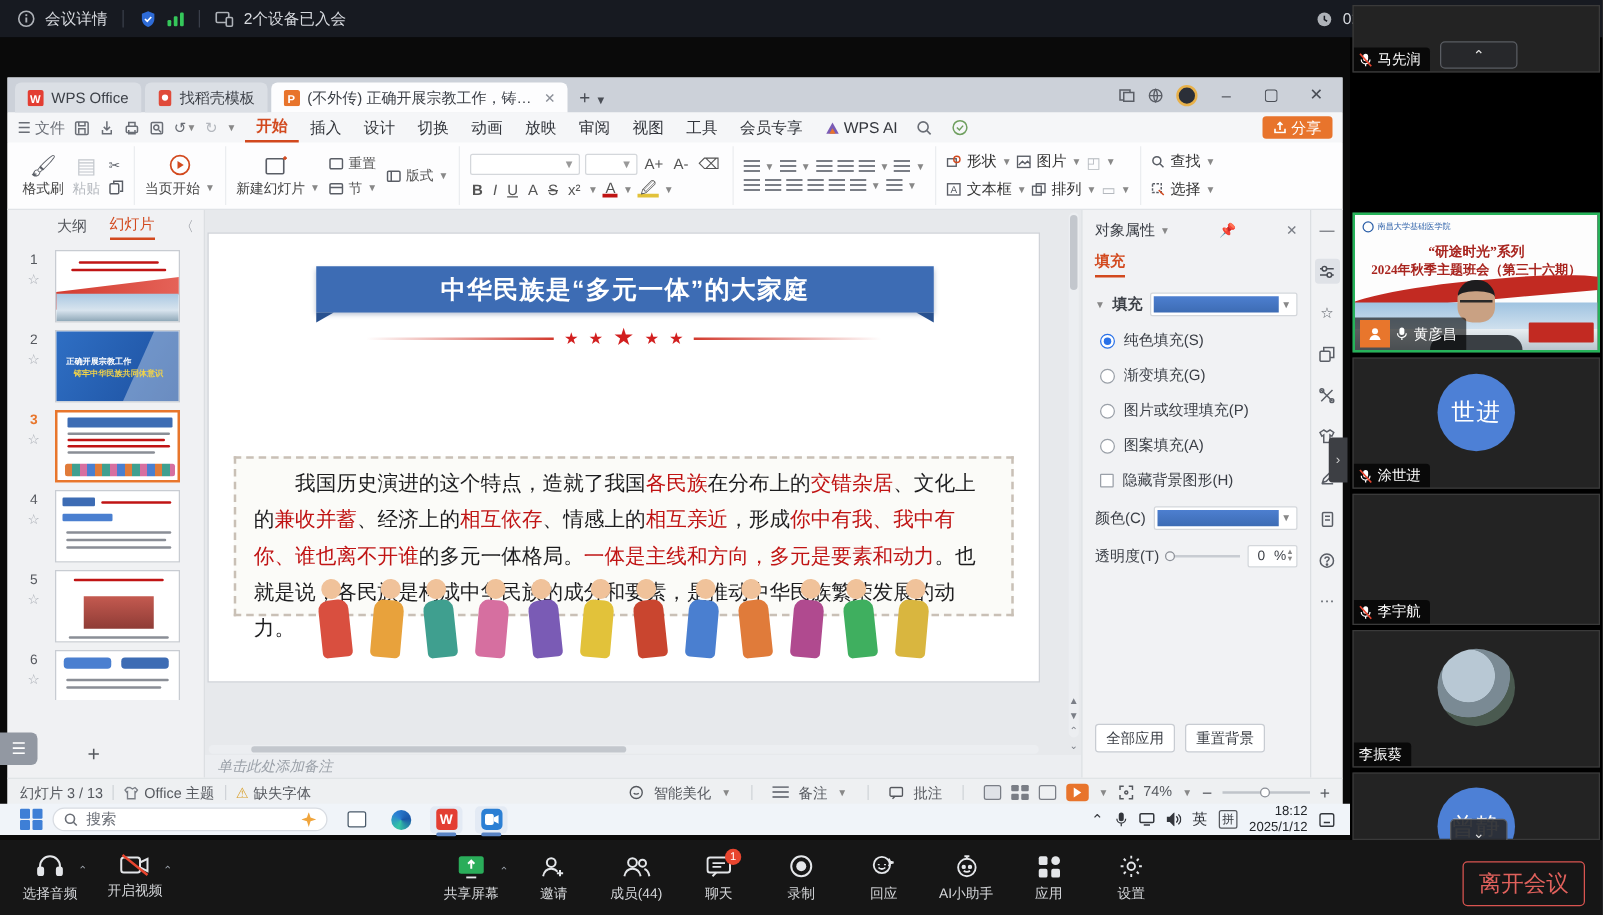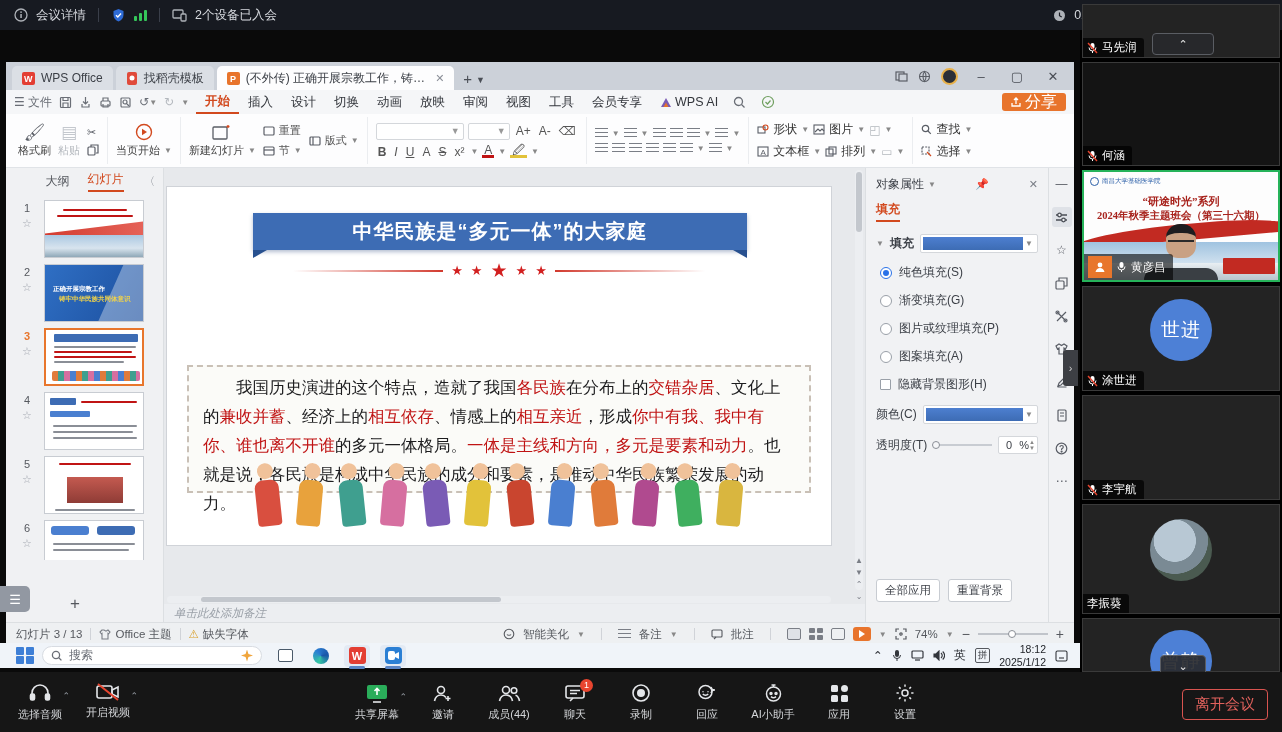--- a/index.html
+++ b/index.html
@@ -38,21 +38,21 @@
   #wps-caption .cg { color:#5a5e66; font-size:12px; }
   .win-btn { width:26px; text-align:center; color:#4a4e56; font-size:13px; }
   .avatar-dot { width:17px; height:17px; border-radius:50%; background:#2b2f38; border:2px solid #e8b14a; }
 
   
   #wps-menubar { height:24px; display:flex; align-items:center; padding:0 8px; background:#f5f6f8; }
   .qa { color:#6a6e76; font-size:12px; margin-right:7px; display:inline-flex; align-items:center; }
   .mtab { padding:0 9px; font-size:12.5px; color:#33363c; height:24px; display:flex; align-items:center; }
   .mtab.active { color:#d2491e; font-weight:bold; border-bottom:2.5px solid #d2491e; }
   #share-btn { margin-left:auto; background:#e8742c; color:#fff; border-radius:3px; height:18px;
-    padding:0 9px; display:flex; align-items:center; gap:4px; font-size:16px; }
+    padding:0 9px; display:flex; align-items:center; gap:4px; font-size:12px; }
   .sync-ok { color:#7aa06a; margin-left:8px; font-size:12px; }
 
   
   #ribbon { height:54px; background:#fdfdfe; border-bottom:1px solid #e0e3e7; display:flex; align-items:stretch; padding:3px 4px; }
   .rgroup { display:flex; align-items:center; gap:7px; padding:0 8px; border-right:1px solid #ebedf0; }
   .rbig { display:flex; flex-direction:column; align-items:center; justify-content:center; gap:2px; font-size:11px; color:#444; }
   .rbig .bi { font-size:17px; color:#5a5e66; line-height:1; }
   .rsmall-col { display:flex; flex-direction:column; justify-content:center; gap:5px; font-size:11px; color:#555; }
   .rrow { display:flex; align-items:center; gap:4px; }
   .gray-t { color:#b4b8be; }
@@ -229,21 +229,21 @@
     border-radius:3px 0 0 3px; color:#cfcfcf; display:flex; align-items:center; justify-content:center; font-size:11px; }
 
   
   #meetbar { position:absolute; left:0; top:672px; width:1282px; height:60px; background:#161616; display:flex; align-items:center; }
   .mb-item { display:flex; flex-direction:column; align-items:center; gap:4px; color:#d4d6d9; font-size:11px; min-width:52px; position:relative; }
   .mb-left { display:flex; gap:16px; padding-left:14px; }
   .mb-center { position:absolute; left:50%; transform:translateX(-50%); display:flex; gap:14px; align-items:flex-end; }
   .mb-caret { position:absolute; right:-4px; top:8px; color:#9aa0a8; font-size:9px; }
   .badge { position:absolute; top:-5px; right:8px; min-width:13px; height:13px; background:#e8452f; border-radius:7px;
     color:#fff; font-size:9px; display:flex; align-items:center; justify-content:center; padding:0 3px; }
-  #leave-btn { position:absolute; right:14px; top:17px; border:1px solid #d95450; color:#e0615c; font-size:15px;
+  #leave-btn { position:absolute; right:14px; top:17px; border:1px solid #d95450; color:#e0615c; font-size:18px;
     padding:5px 12px; border-radius:4px; background:transparent; }
   svg { display:block; }
 </style>
 </head>
 <body>
 
 <div id="screen">
 
   <div id="topbar">
     <div class="tb-left">
@@ -990,30 +990,20 @@
       <div class="nametag">
         <svg width="11" height="12" viewBox="0 0 11 12">
             <rect x="3.5" y="1" width="4" height="6" rx="2" fill="#fff"></rect>
             <path d="M2 5.5a3.5 3.5 0 007 0M5.5 9v2" stroke="#fff" fill="none" stroke-width="1"></path>
             <path d="M1 1l9 10" stroke="#e8452f" stroke-width="1.4"></path>
           </svg>
         <span>马先润</span>
       </div>
     </div>
 
-    <div class="tile" style="top:32px;height:104px;background:#141414">
-      <div class="nametag">
-        <svg width="11" height="12" viewBox="0 0 11 12">
-            <rect x="3.5" y="1" width="4" height="6" rx="2" fill="#fff"></rect>
-            <path d="M2 5.5a3.5 3.5 0 007 0M5.5 9v2" stroke="#fff" fill="none" stroke-width="1"></path>
-            <path d="M1 1l9 10" stroke="#e8452f" stroke-width="1.4"></path>
-          </svg>
-        <span>何涵</span>
-      </div>
-    </div>
 
     <div class="tile speaking" style="top:140px;height:112px">
       <div class="vid">
         <span class="vlogo">
             <i></i>
             <span>南昌大学基础医学院</span>
           </span>
         <span class="rl1">“研途时光”系列</span>
         <span class="rl2">2024年秋季主题班会（第三十六期）</span>
         <span class="ribbon"></span>

